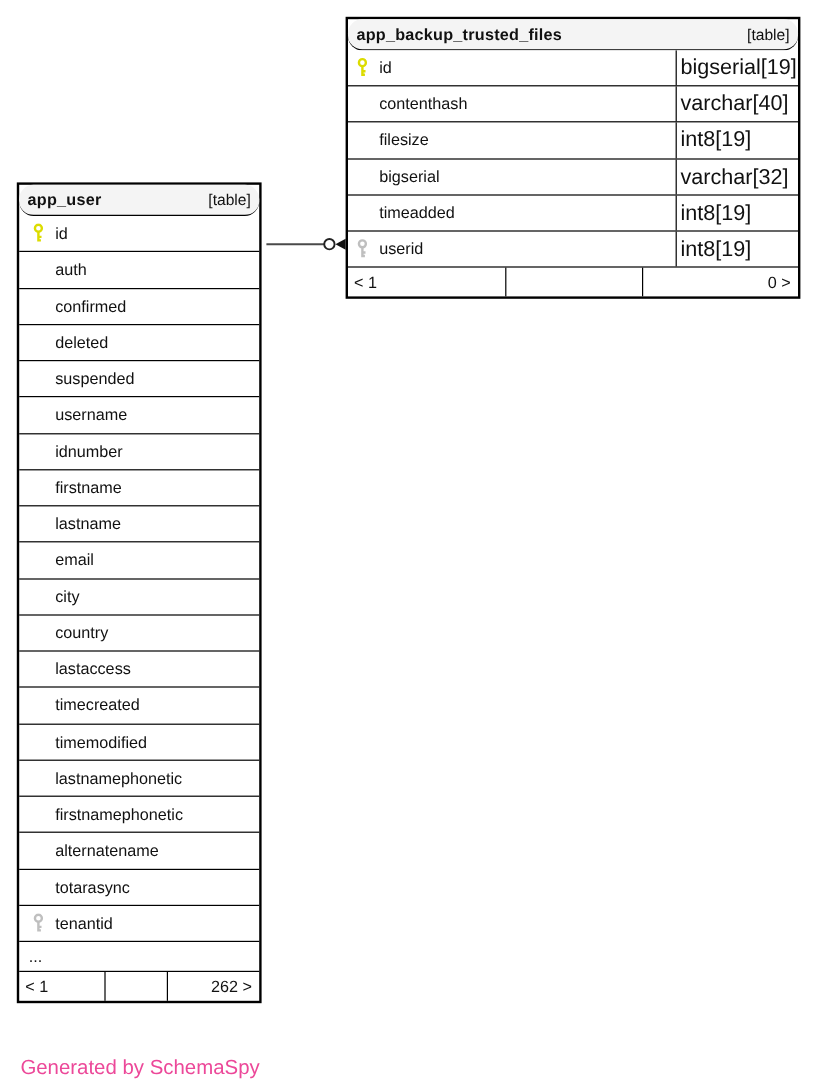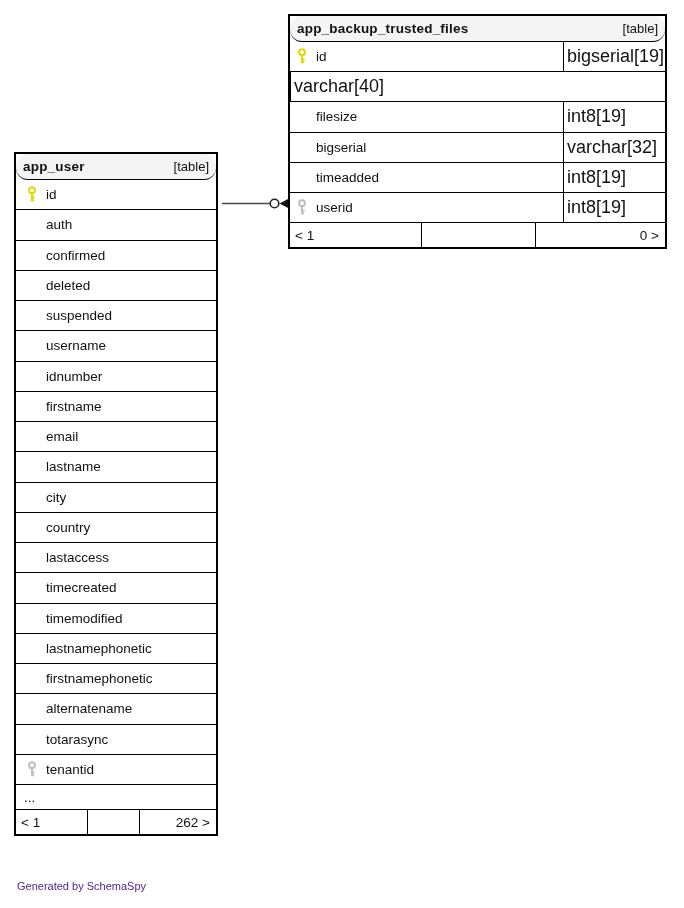--- a/index.html
+++ b/index.html
@@ -50,21 +50,21 @@
   .ftr-cell.left{padding-left:5px;}
   .ftr-cell.mid{border-left:1px solid #000000;border-right:1px solid #000000;}
   .ftr-cell.right{flex:1;justify-content:flex-end;padding-right:6px;}
   #backup-table .ftr-cell.left{width:131px;}
   #backup-table .ftr-cell.mid{width:115px;}
   #user-table .ftr-cell.left{width:71px;}
   #user-table .ftr-cell.mid{width:53px;}
 
   .rel-overlay{position:absolute;left:0;top:0;width:684px;height:908px;pointer-events:none;}
 
-  .note{position:absolute;left:17px;top:880px;font-size:11px;color:#4c1d95;}
+  .note{position:absolute;left:17px;top:880px;font-size:17px;color:#ec4899;}
 </style>
 </head>
 <body>
 
 <svg class="rel-overlay">
   <line x1="222" y1="203.5" x2="270" y2="203.5" stroke="#4a4a4a" stroke-width="1.6"></line>
   <circle cx="274.5" cy="203.5" r="4.3" fill="#ffffff" stroke="#222222" stroke-width="1.6"></circle>
   <polygon points="279.5,203.5 290,197.9 290,209.1" fill="#111111"></polygon>
 </svg>
 
@@ -82,20 +82,29 @@
               <circle cx="5" cy="4.2" r="2.9" fill="none" stroke="currentColor" stroke-width="2"></circle>
               <path d="M5 7.2 L5 15.3 M5 11.4 L7.6 11.4 M5 14.3 L7.1 14.3" stroke="currentColor" stroke-width="2" fill="none"></path>
             </svg>
           </span>
           <span class="col-name">id</span>
         </div>
         <div class="type-cell">bigserial[19]</div>
       </div>
 
       <div class="row">
+        <div class="name-cell">
+          <span class="keywrap key-none">
+            <svg viewBox="0 0 10 17" width="10" height="17">
+              <circle cx="5" cy="4.2" r="2.9" fill="none" stroke="currentColor" stroke-width="2"></circle>
+              <path d="M5 7.2 L5 15.3 M5 11.4 L7.6 11.4 M5 14.3 L7.1 14.3" stroke="currentColor" stroke-width="2" fill="none"></path>
+            </svg>
+          </span>
+          <span class="col-name">contenthash</span>
+        </div>
         <div class="type-cell">varchar[40]</div>
       </div>
 
       <div class="row">
         <div class="name-cell">
           <span class="keywrap key-none">
             <svg viewBox="0 0 10 17" width="10" height="17">
               <circle cx="5" cy="4.2" r="2.9" fill="none" stroke="currentColor" stroke-width="2"></circle>
               <path d="M5 7.2 L5 15.3 M5 11.4 L7.6 11.4 M5 14.3 L7.1 14.3" stroke="currentColor" stroke-width="2" fill="none"></path>
             </svg>
@@ -256,33 +265,33 @@
       </div>
 
       <div class="row">
         <div class="name-cell">
           <span class="keywrap key-none">
             <svg viewBox="0 0 10 17" width="10" height="17">
               <circle cx="5" cy="4.2" r="2.9" fill="none" stroke="currentColor" stroke-width="2"></circle>
               <path d="M5 7.2 L5 15.3 M5 11.4 L7.6 11.4 M5 14.3 L7.1 14.3" stroke="currentColor" stroke-width="2" fill="none"></path>
             </svg>
           </span>
+          <span class="col-name">lastname</span>
+        </div>
+      </div>
+
+      <div class="row">
+        <div class="name-cell">
+          <span class="keywrap key-none">
+            <svg viewBox="0 0 10 17" width="10" height="17">
+              <circle cx="5" cy="4.2" r="2.9" fill="none" stroke="currentColor" stroke-width="2"></circle>
+              <path d="M5 7.2 L5 15.3 M5 11.4 L7.6 11.4 M5 14.3 L7.1 14.3" stroke="currentColor" stroke-width="2" fill="none"></path>
+            </svg>
+          </span>
           <span class="col-name">email</span>
-        </div>
-      </div>
-
-      <div class="row">
-        <div class="name-cell">
-          <span class="keywrap key-none">
-            <svg viewBox="0 0 10 17" width="10" height="17">
-              <circle cx="5" cy="4.2" r="2.9" fill="none" stroke="currentColor" stroke-width="2"></circle>
-              <path d="M5 7.2 L5 15.3 M5 11.4 L7.6 11.4 M5 14.3 L7.1 14.3" stroke="currentColor" stroke-width="2" fill="none"></path>
-            </svg>
-          </span>
-          <span class="col-name">lastname</span>
         </div>
       </div>
 
       <div class="row">
         <div class="name-cell">
           <span class="keywrap key-none">
             <svg viewBox="0 0 10 17" width="10" height="17">
               <circle cx="5" cy="4.2" r="2.9" fill="none" stroke="currentColor" stroke-width="2"></circle>
               <path d="M5 7.2 L5 15.3 M5 11.4 L7.6 11.4 M5 14.3 L7.1 14.3" stroke="currentColor" stroke-width="2" fill="none"></path>
             </svg>

